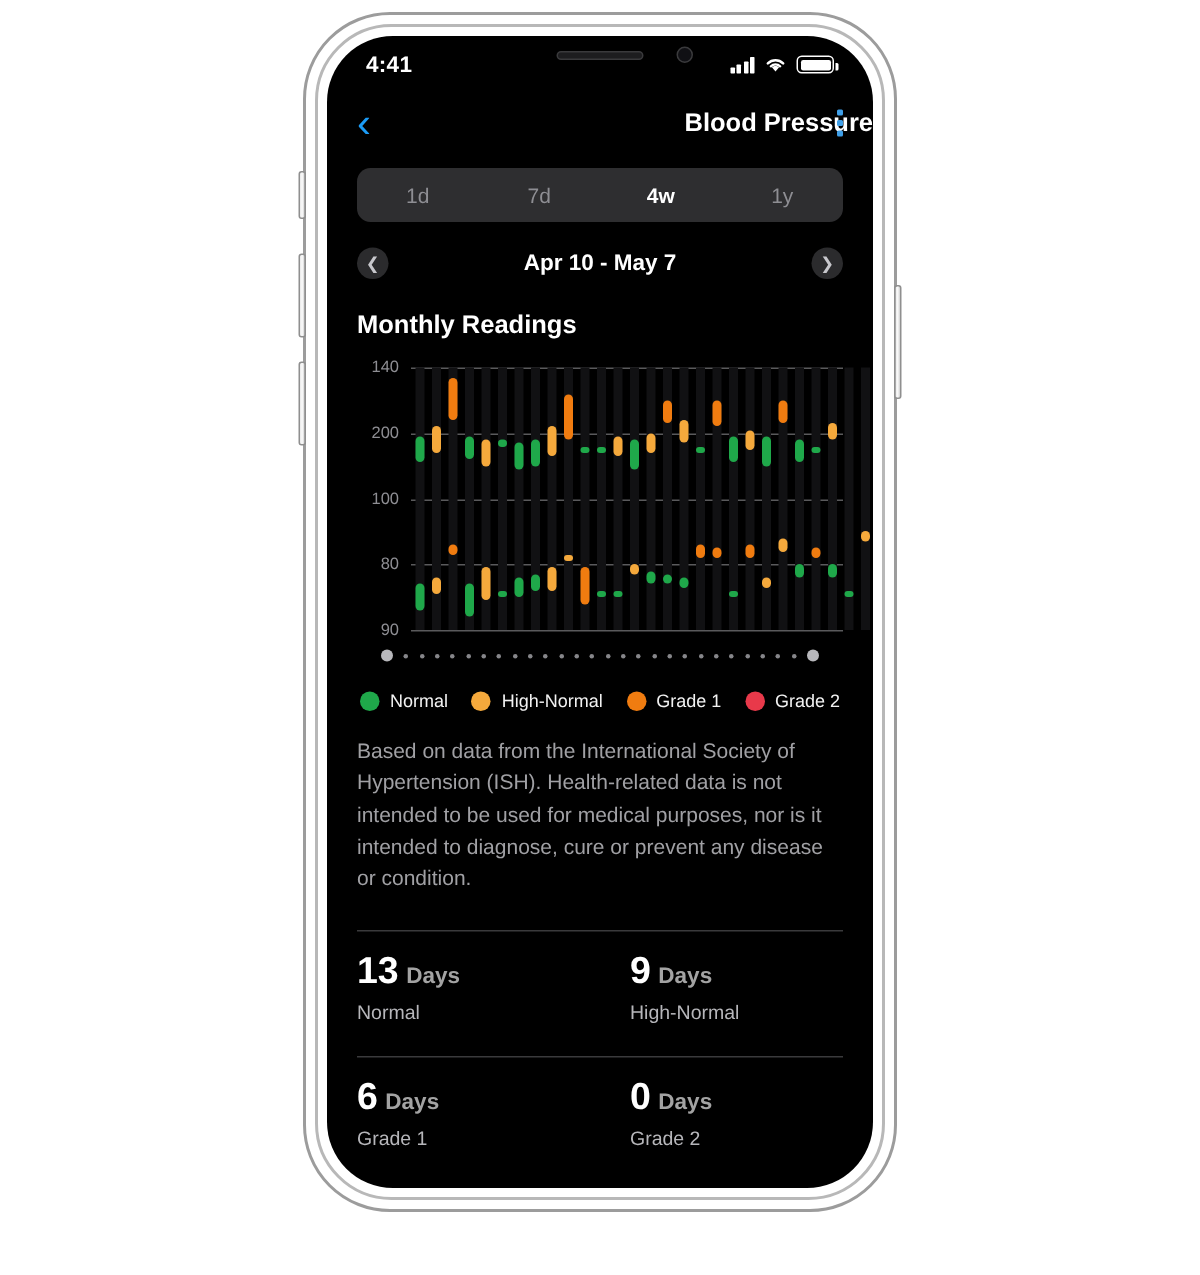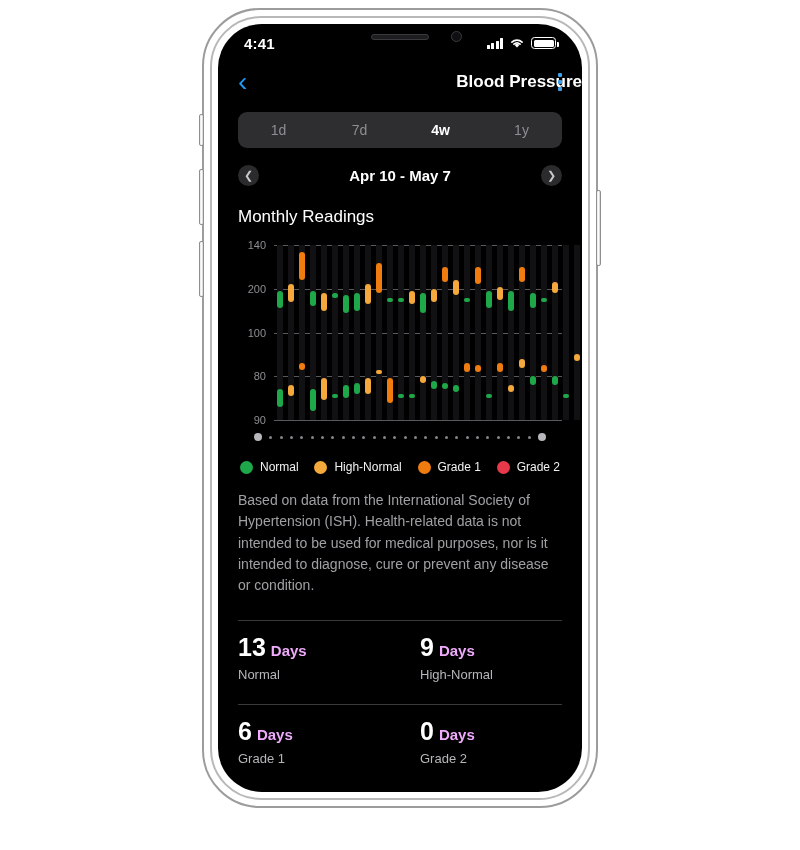--- a/index.html
+++ b/index.html
@@ -136,21 +136,21 @@
     font-size: 11px; cursor: pointer; flex: none;
   }
   .date-label {
     flex: 1; text-align: center; color: #fff;
     font-size: 15px; font-weight: bold;
   }
 
   
   .sec-title {
     padding: 21px 20px 0; color: #fff;
-    font-size: 17px; font-weight: normal;
+    font-size: 17px; font-weight: bold;
   }
 
   
   .chart-block { padding: 18px 20px 0; }
   .chart { position: relative; height: 175px; }
   .y-labels {
     position: absolute; left: 0; top: 0; width: 28px; height: 100%;
   }
   .y-lab {
     position: absolute; right: 0; color: #8e8e93; font-size: 11px;
@@ -204,21 +204,21 @@
   .sum-cell {
     width: 50%; border-top: 1px solid #3a3a3c;
     padding: 14px 0 22px;
   }
   .sum-cell.right { padding-left: 20px; }
   .sum-num {
     color: #fff; font-size: 25px; font-weight: bold;
     line-height: 1; display: inline-block;
   }
   .sum-unit {
-    color: #f0abfc; font-size: 15px; font-weight: bold;
+    color: #a3a3a3; font-size: 15px; font-weight: bold;
     margin-left: 5px;
   }
   .sum-lab { color: #b6b6ba; font-size: 13px; margin-top: 7px; }
 </style>
 </head>
 <body>
 
 <div id="stage">
 
   <div class="phone-outer"></div>

